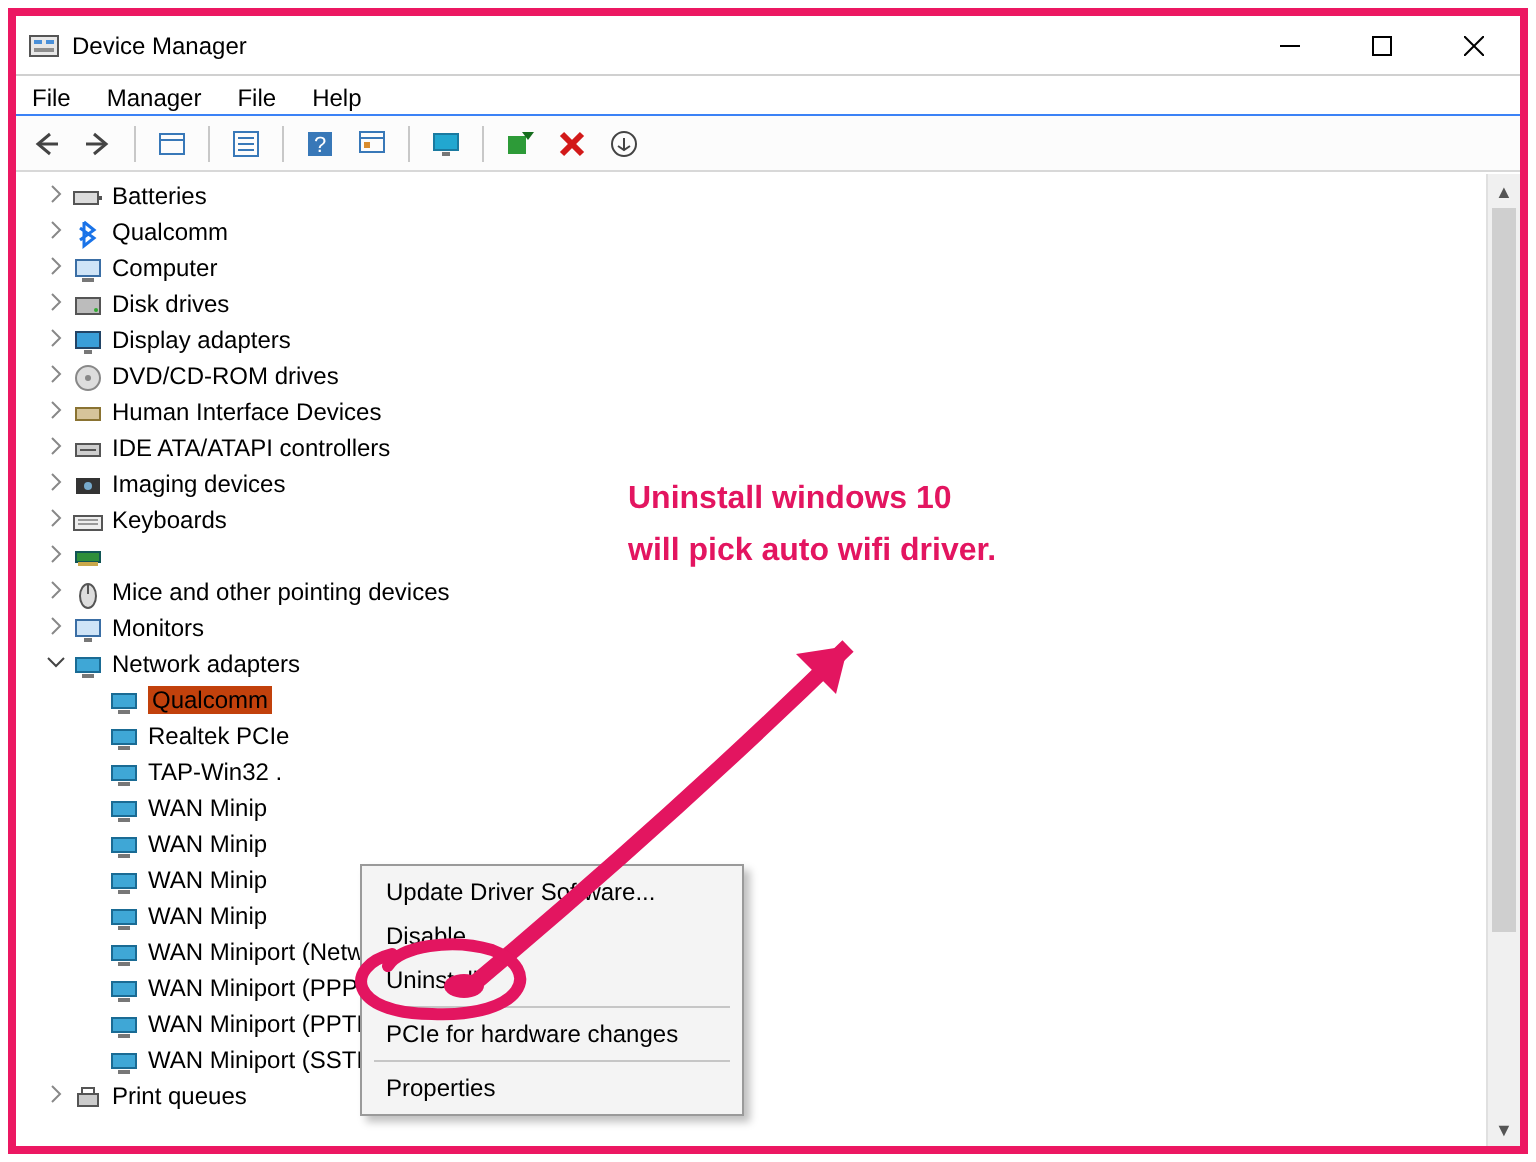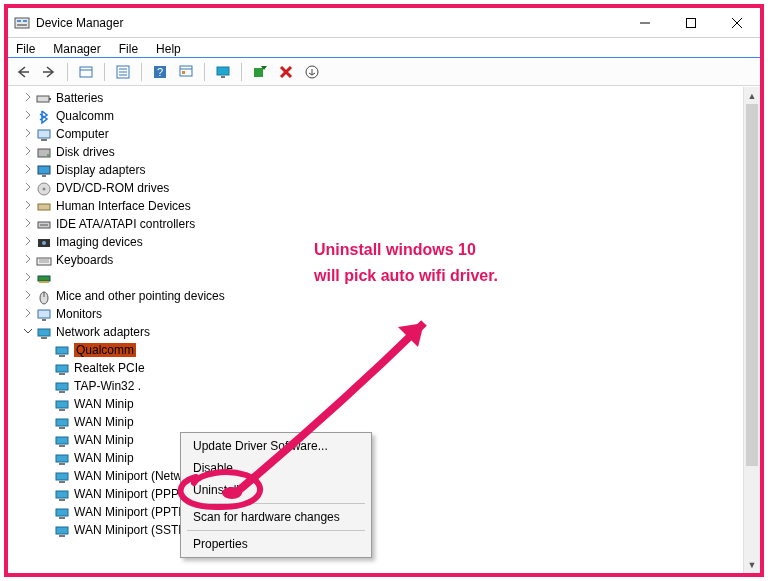--- a/index.html
+++ b/index.html
@@ -501,36 +501,50 @@
                 <span class="expander"></span>
                 <span class="node-icon"><svg width="16" height="16">
                     <rect x="2" y="4" width="12" height="7" fill="#3fa7d6" stroke="#1a6b94"></rect>
                     <rect x="5" y="12" width="6" height="2" fill="#777"></rect>
                   </svg></span>
                 <span class="node-label">WAN Miniport (SSTP)</span>
               </div>
             </li>
           </ul>
         </li>
+        <li>
+          <div class="tree-row">
+            <span class="expander">
+              <svg width="10" height="10">
+                <path d="M3 1 L7 5 L3 9" fill="none" stroke="#888"></path>
+              </svg>
+            </span>
+            <span class="node-icon"><svg width="16" height="16">
+                <rect x="3" y="6" width="10" height="6" fill="#ccc" stroke="#555"></rect>
+                <rect x="5" y="3" width="6" height="3" fill="#fff" stroke="#555"></rect>
+              </svg></span>
+            <span class="node-label">Print queues</span>
+          </div>
+        </li>
       </ul>
 
     <div class="scrollbar-v">
       <div class="sb-btn">▲</div>
       <div class="sb-track">
           <div class="sb-thumb"></div>
         </div>
       <div class="sb-btn" style="position:absolute;bottom:0;left:0;right:0">▼</div>
     </div>
 
     <div class="context-menu">
       <div class="cm-item">Update Driver Software...</div>
       <div class="cm-item">Disable</div>
       <div class="cm-item">Uninstall</div>
       <hr>
-      <div class="cm-item">Scan for hardware changes</div>
+      <div class="cm-item">PCIe for hardware changes</div>
       <hr>
       <div class="cm-item bold">Properties</div>
     </div>
 
     <div class="annotation">
       <div>Uninstall windows 10</div>
       <div>will pick auto wifi driver.</div>
     </div>
 
     <svg class="arrow" width="230" height="200">

